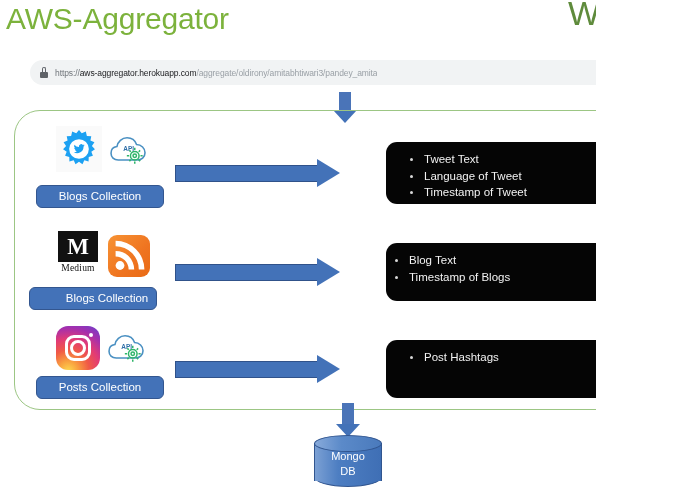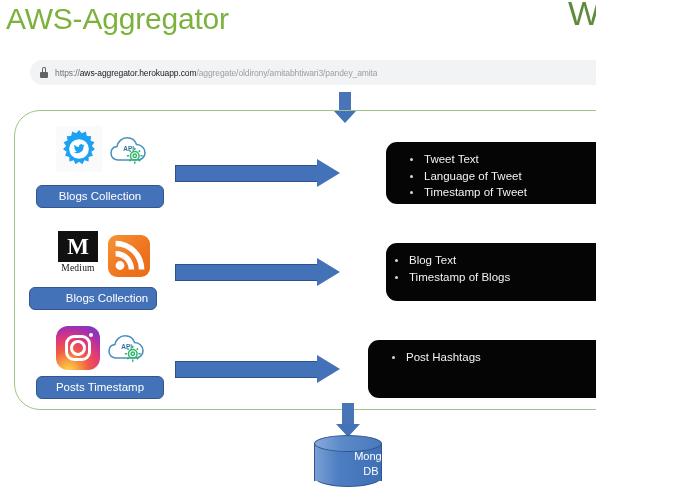--- a/index.html
+++ b/index.html
@@ -296,21 +296,20 @@
   }
   .db-text {
     position: absolute;
     left: 0; top: 14px;
     width: 68px;
     text-align: center;
     color: #ffffff;
     font-size: 11px;
     line-height: 15px;
     z-index: 5;
-    padding-left: 23px;
   }
 </style>
 </head>
 <body>
 
 <div id="page">
 
   <div class="page-title">AWS-Aggregator</div>
   <div class="corner-letter">W</div>
 
@@ -405,28 +404,28 @@
         <path d="M17 44c-6 0-10-4-10-9.5 0-5 3.5-8.6 8.2-9.3C16.4 18.4 22.2 13 29.3 13c6.1 0 11.3 3.9 13.2 9.3 6.6.2 11.8 5.3 11.8 11.4C54.3 40 49.3 44 43 44z" fill="none" stroke="#4a90c2" stroke-width="2.2"></path>
         <text x="24" y="32" font-family="Liberation Sans, sans-serif" font-size="9" font-weight="bold" fill="#2f6fa8">API</text>
         <g stroke="#2fb56a" stroke-width="2.1" fill="none">
           <circle cx="40" cy="38" r="6"></circle>
           <circle cx="40" cy="38" r="2.4"></circle>
           <path d="M40 30v-3M40 46v3M32 38h-3M48 38h3M34.5 32.5l-2-2M45.5 43.5l2 2M45.5 32.5l2-2M34.5 43.5l-2 2"></path>
         </g>
       </svg>
     </span>
   </div>
-  <div class="src-label" style="left:36px; top:376px; width:128px;">Posts Timestamp</div>
+  <div class="src-label" style="left:36px; top:376px; width:128px;">Posts Collection</div>
 
   <div class="arrow-right" style="left:175px; top:355px;">
     <div class="shaft" style="width:142px;"></div>
       <div class="head"></div>
   </div>
 
-  <div class="black-box" style="left:368px; top:340px; width:252px; height:58px;">
+  <div class="black-box" style="left:386px; top:340px; width:252px; height:58px;">
     <ul>
       <li>Post Hashtags</li>
     </ul>
   </div>
 
   <div class="arrow-down" style="left:336px; top:403px;">
     <div class="shaft" style="height:21px;"></div>
       <div class="head"></div>
   </div>
 

